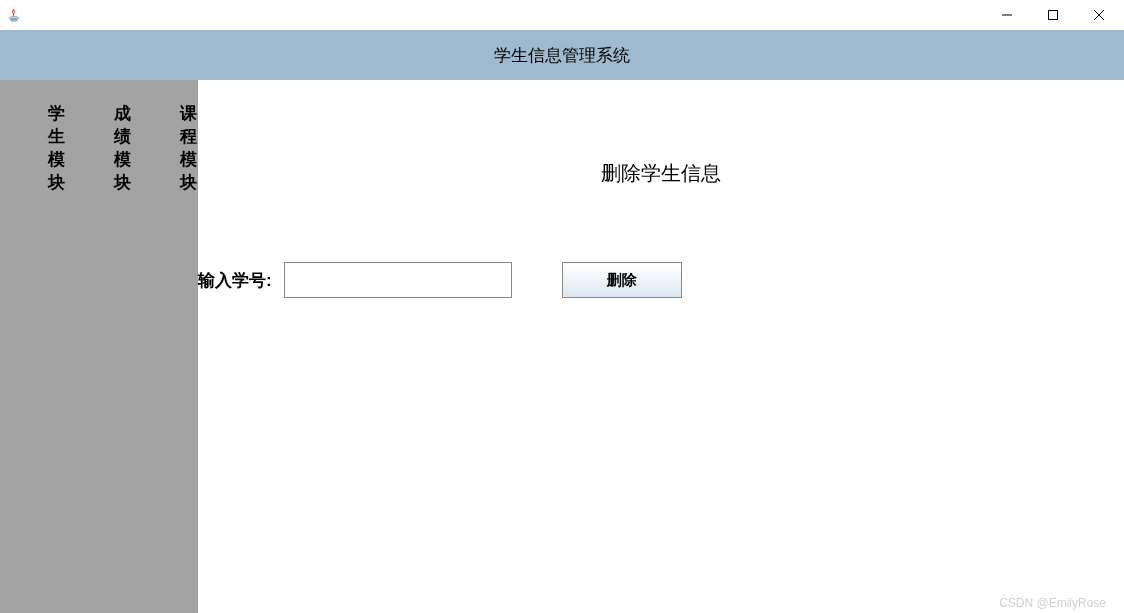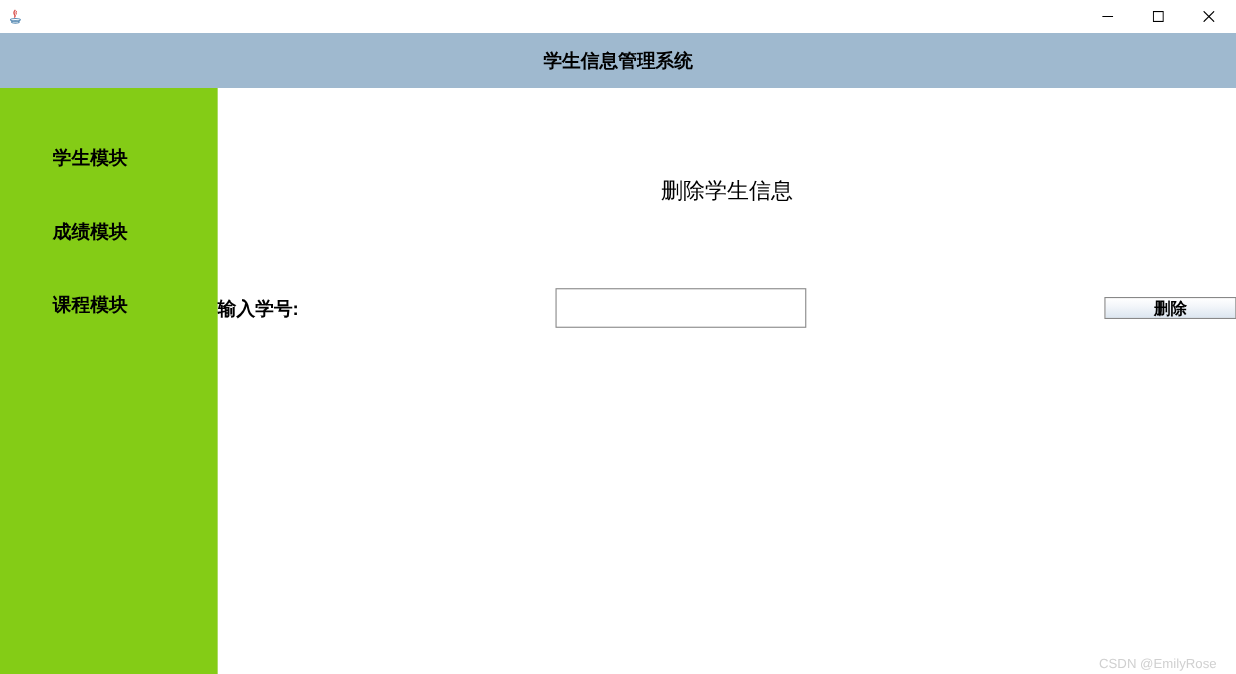--- a/index.html
+++ b/index.html
@@ -53,35 +53,34 @@
       cursor: pointer;
     }
     
     .header-banner {
       height: 50px;
       background: #9fb9cf;
       display: flex;
       align-items: center;
       justify-content: center;
       font-size: 17px;
-      font-weight: bold;
+      font-weight: normal;
       color: #000;
     }
     
     .main-container {
       display: flex;
       height: calc(100% - 80px);
     }
     
     .sidebar {
       width: 198px;
-      background: #84cc16;
-      padding-top: 30px;
-      display: flex;
-      flex-direction: column;
+      background: #a3a3a3;
+      display: flex;
+      flex-direction: row;
     }
     
     .sidebar-item {
       padding: 22px 0 22px 48px;
       font-size: 17px;
       font-weight: bold;
       color: #000;
       cursor: pointer;
     }
     
@@ -96,42 +95,42 @@
       text-align: center;
       font-size: 20px;
       font-weight: normal;
       color: #000;
       margin-bottom: 75px;
     }
     
     .form-row {
       display: flex;
       align-items: center;
-      justify-content: space-between;
+      justify-content: flex-start;
       gap: 12px;
     }
     
     .form-label {
       font-size: 17px;
       font-weight: bold;
       color: #000;
     }
     
     .form-input {
       width: 228px;
       height: 36px;
       border: 1px solid #888;
       background: #ffffff;
       padding: 0 8px;
       font-size: 15px;
     }
     
     .delete-button {
       width: 120px;
-      height: 20px;
+      height: 36px;
       margin-left: 38px;
       background: linear-gradient(to bottom, #ffffff 0%, #f3f6fa 40%, #dce6f0 100%);
       border: 1px solid #888;
       font-size: 15px;
       font-weight: bold;
       cursor: pointer;
       color: #000;
     }
     
     .watermark {

